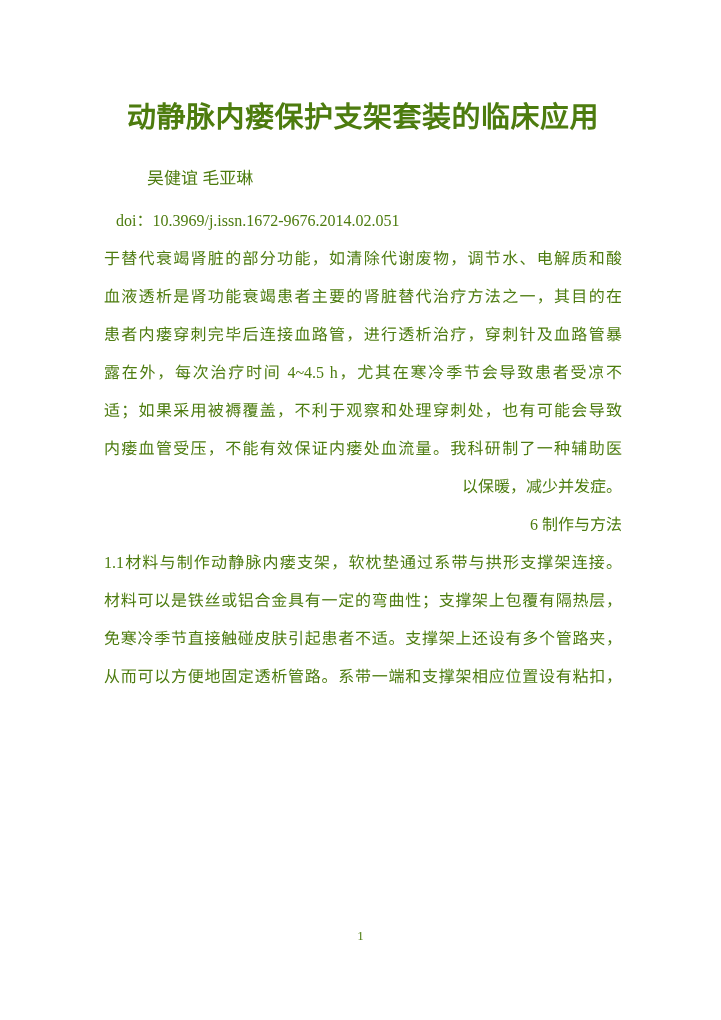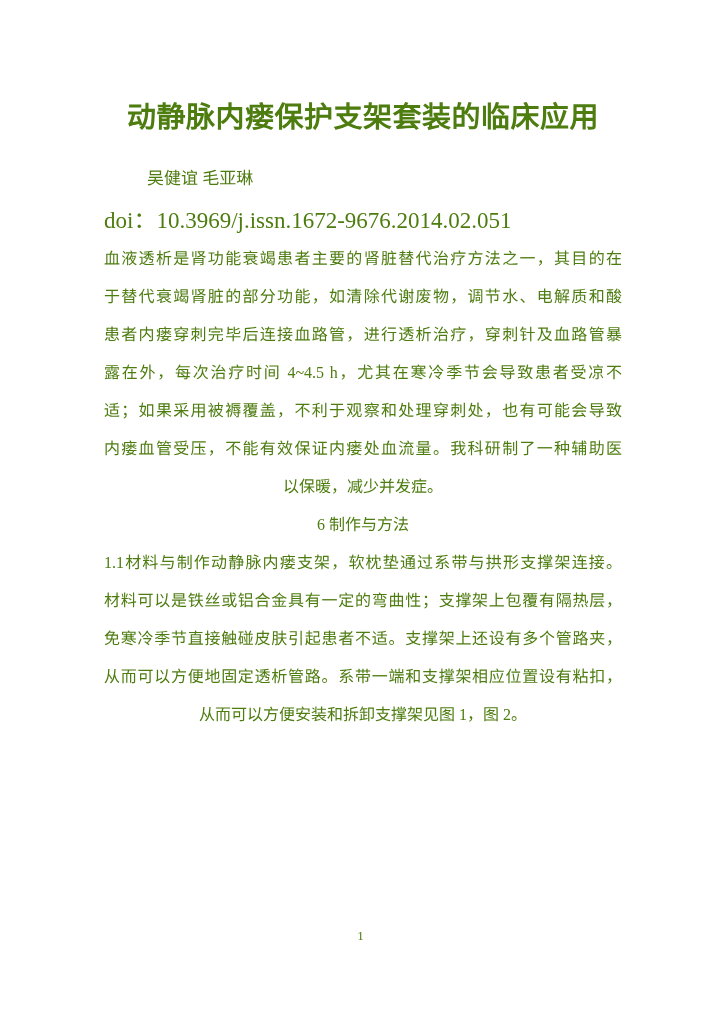--- a/index.html
+++ b/index.html
@@ -38,46 +38,46 @@
     position: absolute;
     left: 0;
     width: 518px;
     top: 160px;
     line-height: 38px;
     font-size: 17px;
     margin-left: 43px;
   }
   .doi-line {
     position: absolute;
-    left: 0;
+    left: 12px;
     width: 518px;
     top: 202px;
     line-height: 38px;
-    font-size: 23px;
+    font-size: 16px;
   }
   .body-text {
     position: absolute;
     left: 0;
     width: 518px;
     top: 240px;
   }
   .line {
     height: 38px;
     line-height: 38px;
     font-size: 16px;
     white-space: nowrap;
   }
   .line--flush {
     white-space: normal;
     text-align: justify;
     text-align-last: justify;
     text-justify: inter-ideograph;
   }
   .line--plain {
-    text-align: center;
+    text-align: right;
   }
   .page-number {
     position: absolute;
     left: 0;
     width: 721px;
     top: 922px;
     line-height: 28px;
     font-size: 13px;
     text-align: center;
   }
@@ -88,31 +88,30 @@
 <div class="page">
   <div class="content">
 
     <h1 class="article-title">动静脉内瘘保护支架套装的临床应用</h1>
 
     <div class="authors">吴健谊 毛亚琳</div>
 
     <div class="doi-line">doi：10.3969/j.issn.1672-9676.2014.02.051</div>
 
     <div class="body-text">
+      <div class="line line--flush">于替代衰竭肾脏的部分功能，如清除代谢废物，调节水、电解质和酸</div>
       <div class="line line--flush">血液透析是肾功能衰竭患者主要的肾脏替代治疗方法之一，其目的在</div>
-      <div class="line line--flush">于替代衰竭肾脏的部分功能，如清除代谢废物，调节水、电解质和酸</div>
       <div class="line line--flush">患者内瘘穿刺完毕后连接血路管，进行透析治疗，穿刺针及血路管暴</div>
       <div class="line line--flush">露在外，每次治疗时间 4~4.5 h，尤其在寒冷季节会导致患者受凉不</div>
       <div class="line line--flush">适；如果采用被褥覆盖，不利于观察和处理穿刺处，也有可能会导致</div>
       <div class="line line--flush">内瘘血管受压，不能有效保证内瘘处血流量。我科研制了一种辅助医</div>
       <div class="line line--plain">以保暖，减少并发症。</div>
       <div class="line line--plain">6 制作与方法</div>
       <div class="line line--flush">1.1材料与制作动静脉内瘘支架，软枕垫通过系带与拱形支撑架连接。</div>
       <div class="line line--flush">材料可以是铁丝或铝合金具有一定的弯曲性；支撑架上包覆有隔热层，</div>
       <div class="line line--flush">免寒冷季节直接触碰皮肤引起患者不适。支撑架上还设有多个管路夹，</div>
       <div class="line line--flush">从而可以方便地固定透析管路。系带一端和支撑架相应位置设有粘扣，</div>
-      <div class="line line--plain">从而可以方便安装和拆卸支撑架见图 1，图 2。</div>
     </div>
 
   </div>
 
   <div class="page-number">1</div>
 </div>
 
 </body></html>

